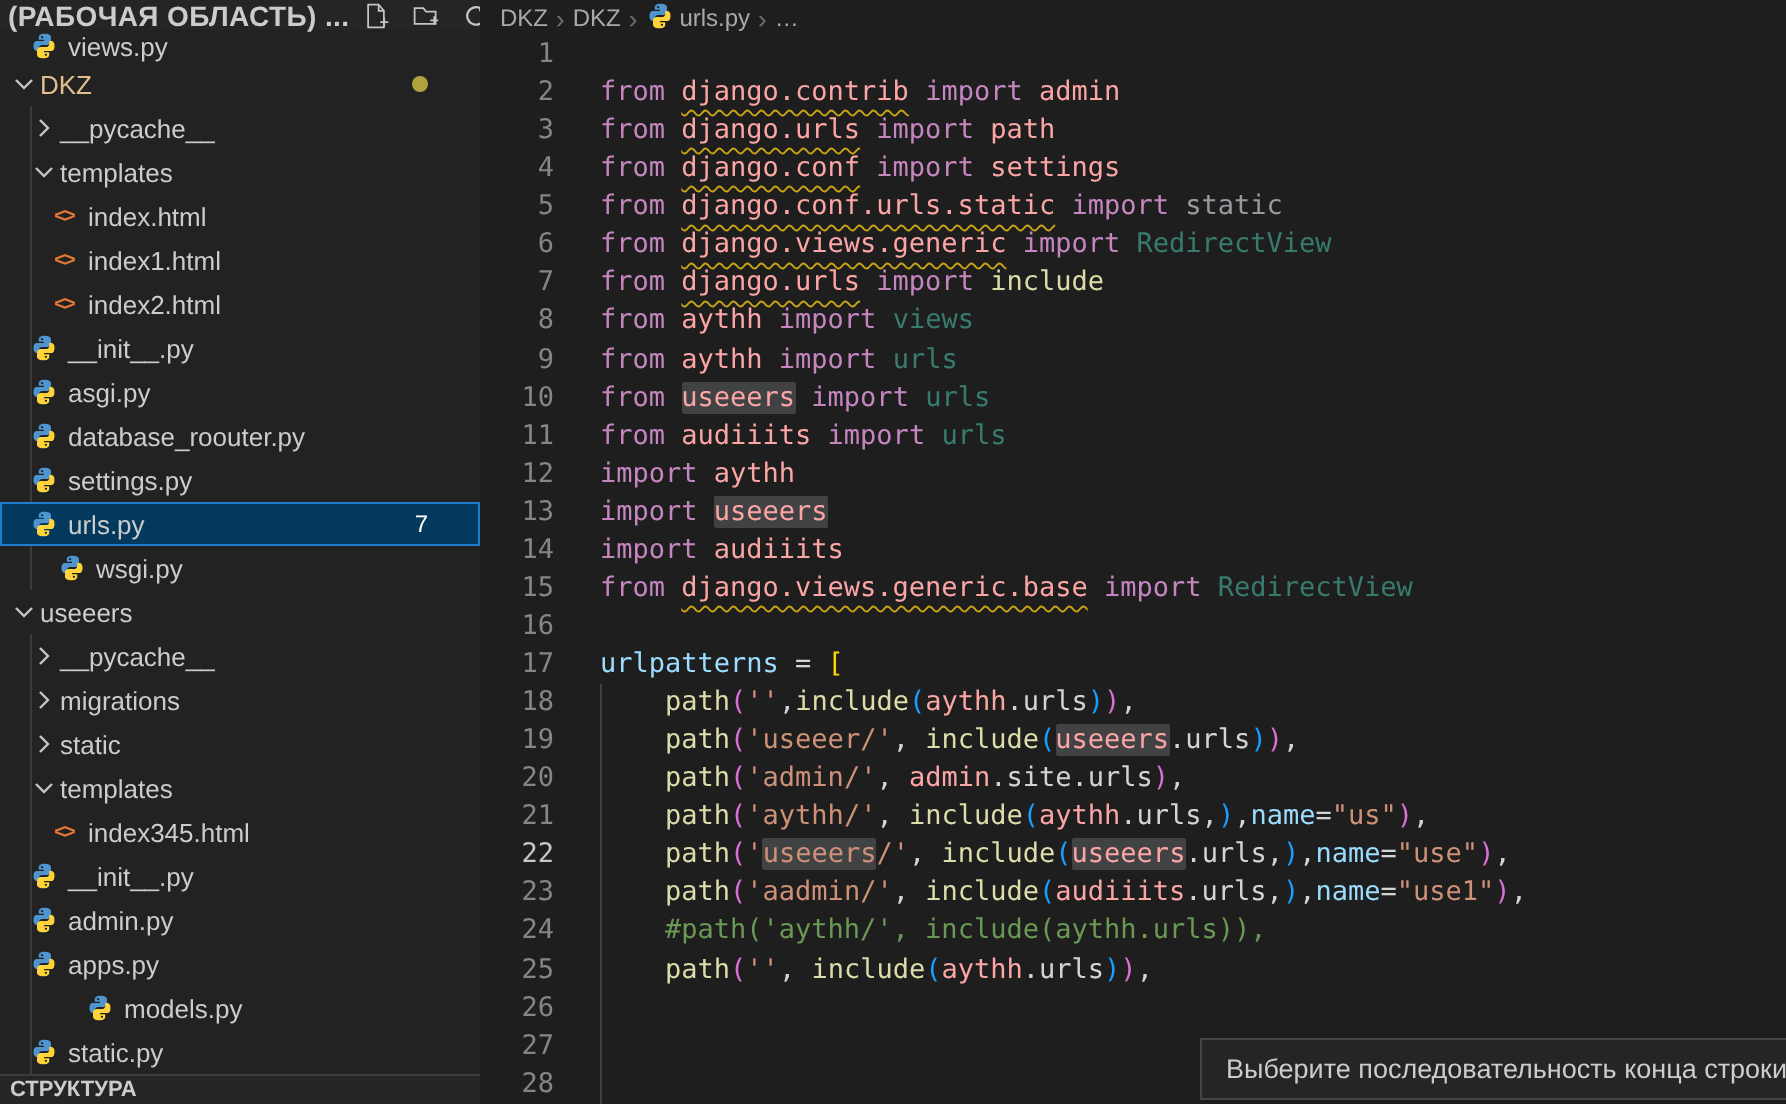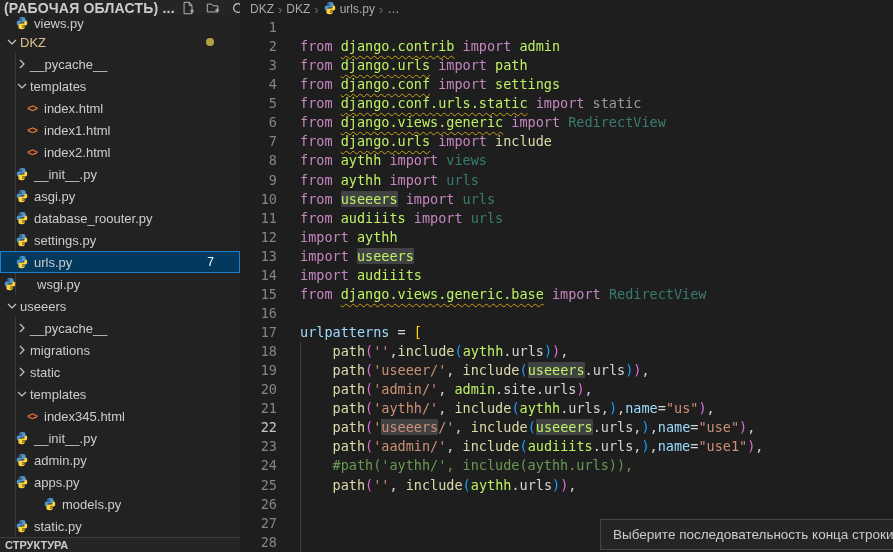--- a/index.html
+++ b/index.html
@@ -41,21 +41,21 @@
 
   .code-area { position:absolute; top:18px; left:0; right:73px; bottom:0; overflow:hidden;
                font-family:"DejaVu Sans Mono", monospace; font-size:13.5px; line-height:19.07px; white-space:pre; }
   .line { display:flex; height:19.07px; }
   .ln { width:37px; flex:none; text-align:right; color:#858585; cursor:pointer; }
   .code { margin-left:23px; position:relative; }
   .line.guide .code::before { content:""; position:absolute; left:0; top:0; bottom:0; width:1px; background:#404040; }
   .line.active .ln { color:#c6c6c6; }
 
   .kw  { color:#C586C0; }
-  .mod { color:#bef264; }
+  .mod { color:#fca5a5; }
   .fade{ color:rgba(78,201,176,.55); }
   .fn  { color:#DCDCAA; }
   .fst { color:rgba(205,205,215,.7); }
   .str { color:#CE9178; }
   .var { color:#9CDCFE; }
   .txt { color:#D4D4D4; }
   .cmt { color:#6A9955; }
   .b1 { color:#FFD700; } .b2 { color:#DA70D6; } .b3 { color:#179FFF; }
   .sq { text-decoration:underline; text-decoration-style:wavy; text-decoration-color:#c8a415;
         text-decoration-thickness:1px; text-underline-offset:3.5px; }
@@ -166,21 +166,21 @@
         <div class="trow selected" style="padding-left: 14px;">
           <span class="ficon">
             <svg viewBox="0 0 16 16" width="14" height="14">
               <path fill="#4e94ce" d="M7.9 1c-1.9 0-2.9.8-2.9 2v1.4h3v.7H3.9C2.4 5.1 2 6.6 2 8c0 1.4.4 2.8 1.9 2.8H5V9.2c0-1 .9-1.8 2-1.8h3c1 0 2-.8 2-1.8V3c0-1.2-1.3-2-3.1-2h-1zM6.9 2.3a.64.64 0 110 1.3.64.64 0 010-1.3z"></path>
               <path fill="#ffd43b" d="M8.1 15c1.9 0 2.9-.8 2.9-2v-1.4H8v-.7h4.1c1.5 0 1.9-1.5 1.9-2.9 0-1.4-.4-2.8-1.9-2.8H11v1.6c0 1-.9 1.8-2 1.8H6c-1 0-2 .8-2 1.8V13c0 1.2 1.3 2 3.1 2h1zm1-1.3a.64.64 0 110-1.3.64.64 0 010 1.3z"></path>
             </svg>
           </span>
           <span class="lbl">urls.py</span>
           <span class="badge">7</span>
         </div>
-        <div class="trow" style="padding-left: 2px; gap: 15px;">
+        <div class="trow" style="padding-left: 28px;">
           <span class="ficon">
             <svg viewBox="0 0 16 16" width="14" height="14">
               <path fill="#4e94ce" d="M7.9 1c-1.9 0-2.9.8-2.9 2v1.4h3v.7H3.9C2.4 5.1 2 6.6 2 8c0 1.4.4 2.8 1.9 2.8H5V9.2c0-1 .9-1.8 2-1.8h3c1 0 2-.8 2-1.8V3c0-1.2-1.3-2-3.1-2h-1zM6.9 2.3a.64.64 0 110 1.3.64.64 0 010-1.3z"></path>
               <path fill="#ffd43b" d="M8.1 15c1.9 0 2.9-.8 2.9-2v-1.4H8v-.7h4.1c1.5 0 1.9-1.5 1.9-2.9 0-1.4-.4-2.8-1.9-2.8H11v1.6c0 1-.9 1.8-2 1.8H6c-1 0-2 .8-2 1.8V13c0 1.2 1.3 2 3.1 2h1zm1-1.3a.64.64 0 110-1.3.64.64 0 010 1.3z"></path>
             </svg>
           </span>
           <span class="lbl">wsgi.py</span>
         </div>
         <div class="trow" style="padding-left: 4px;">
           <span class="twisty">

